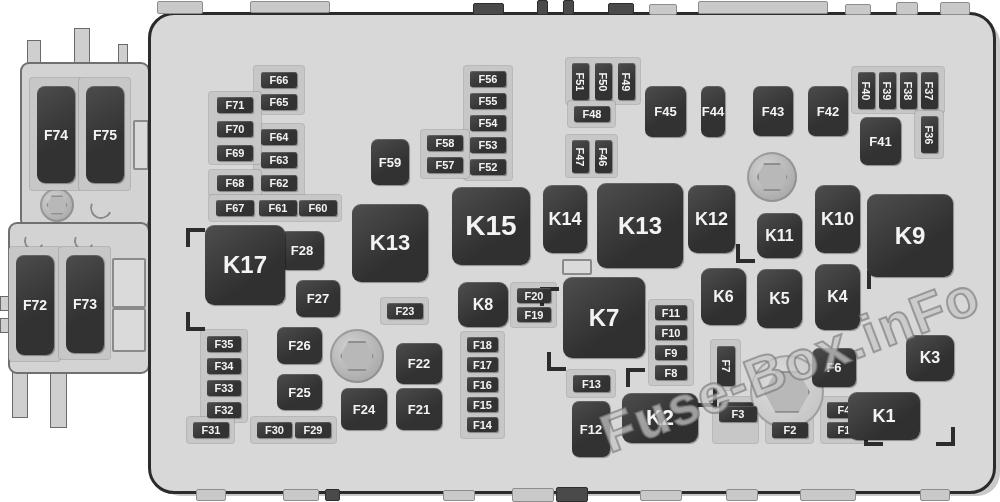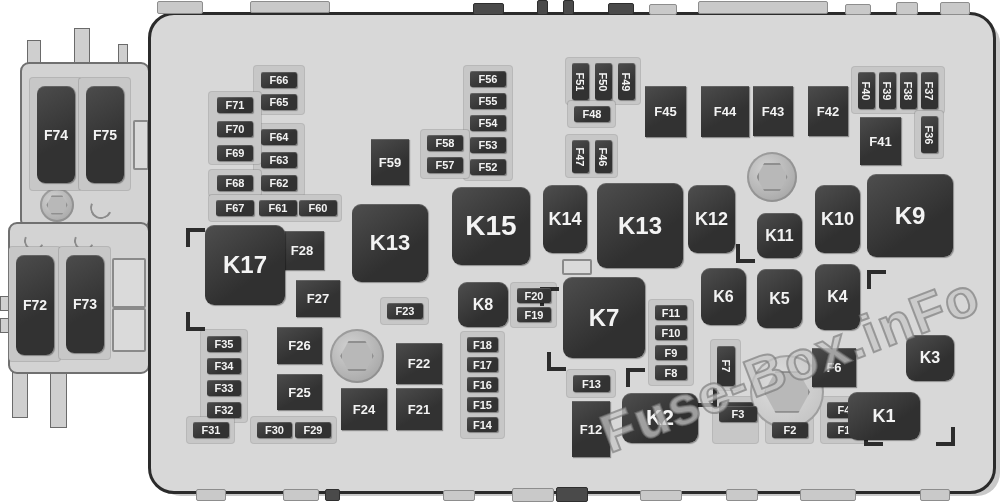--- a/index.html
+++ b/index.html
@@ -10,21 +10,21 @@
   .pin{position:absolute;background:#cfcfcf;border:1px solid #6a6a6a;}
   .slot{position:absolute;background:#dadada;border:2px solid #8a8a8a;border-radius:2px;}
   .arc{position:absolute;border:2px solid #8b8b8b;border-radius:50%;border-top-color:transparent;border-right-color:transparent;transform:rotate(-20deg);}
   
   .r{position:absolute;background:#c7c7c7;border-radius:3px;box-shadow:0 0 0 1px rgba(125,125,125,.35);}
   
   .fh,.fv,.fm,.ft,.k{position:absolute;display:flex;align-items:center;justify-content:center;color:#f3f3f3;font-weight:bold;background:linear-gradient(150deg,#4c4c4c,#323232 60%);box-shadow:inset 0 1px 0 rgba(255,255,255,.15),1px 1px 1px rgba(0,0,0,.35);}
   .fh{width:36px;height:16px;font-size:11px;border-radius:2px;}
   .fv{width:17px;height:37px;font-size:11px;border-radius:2px;}
   .fv span{transform:rotate(90deg);white-space:nowrap;}
-  .fm{border-radius:0;font-size:13px;text-align:right;}
+  .fm{border-radius:7px;font-size:13px;text-align:right;}
   .ft{border-radius:8px;font-size:14px;}
   .k{border-radius:9px;background:linear-gradient(145deg,#4e4e4e,#303030 65%);}
   
   .bolt{position:absolute;border-radius:50%;background:radial-gradient(circle at 38% 35%,#d2d2d2,#9c9c9c);box-shadow:inset 0 0 0 2px rgba(120,120,120,.5);display:flex;align-items:center;justify-content:center;}
   .bolt .hex{width:62%;height:56%;background:#b8b8b8;clip-path:polygon(25% 0,75% 0,100% 50%,75% 100%,25% 100%,0 50%);box-shadow:inset 0 0 0 2px #8f8f8f;}
   .bolt.light{background:radial-gradient(circle at 40% 38%,#dedede,#bdbdbd);}
   
   .tb{position:absolute;background:#c9c9c9;border:1px solid #8d8d8d;border-radius:2px;}
   .tb.d{background:#4a4a4a;border-color:#2e2e2e;}
   
@@ -320,21 +320,21 @@
   <div class="fv" style="left:717px;top:346px;width:18px;height:40px">
       <span>F7</span>
     </div>
 
   <div class="fm" style="left:371px;top:139px;width:38px;height:46px">
       <span>F59</span>
     </div>
   <div class="fm" style="left:645px;top:86px;width:41px;height:51px">
       <span>F45</span>
     </div>
-  <div class="fm" style="left:701px;top:86px;width:48px;height:51px">
+  <div class="fm" style="left:701px;top:86px;width:24px;height:51px">
       <span>F44</span>
     </div>
   <div class="fm" style="left:753px;top:86px;width:40px;height:50px">
       <span>F43</span>
     </div>
   <div class="fm" style="left:808px;top:86px;width:40px;height:50px">
       <span>F42</span>
     </div>
   <div class="fm" style="left:860px;top:117px;width:41px;height:48px">
       <span>F41</span>
@@ -384,21 +384,21 @@
     </div>
   <div class="k" style="left:688px;top:185px;width:47px;height:68px;font-size:18px">
       <span>K12</span>
     </div>
   <div class="k" style="left:757px;top:213px;width:45px;height:45px;font-size:16px">
       <span>K11</span>
     </div>
   <div class="k" style="left:815px;top:185px;width:45px;height:68px;font-size:18px">
       <span>K10</span>
     </div>
-  <div class="k" style="left:867px;top:174px;width:86px;height:83px;font-size:24px">
+  <div class="k" style="left:867px;top:194px;width:86px;height:83px;font-size:24px">
       <span>K9</span>
     </div>
   <div class="k" style="left:458px;top:282px;width:50px;height:45px;font-size:16px">
       <span>K8</span>
     </div>
   <div class="k" style="left:563px;top:277px;width:82px;height:81px;font-size:24px">
       <span>K7</span>
     </div>
   <div class="k" style="left:701px;top:268px;width:45px;height:57px;font-size:16px">
       <span>K6</span>

